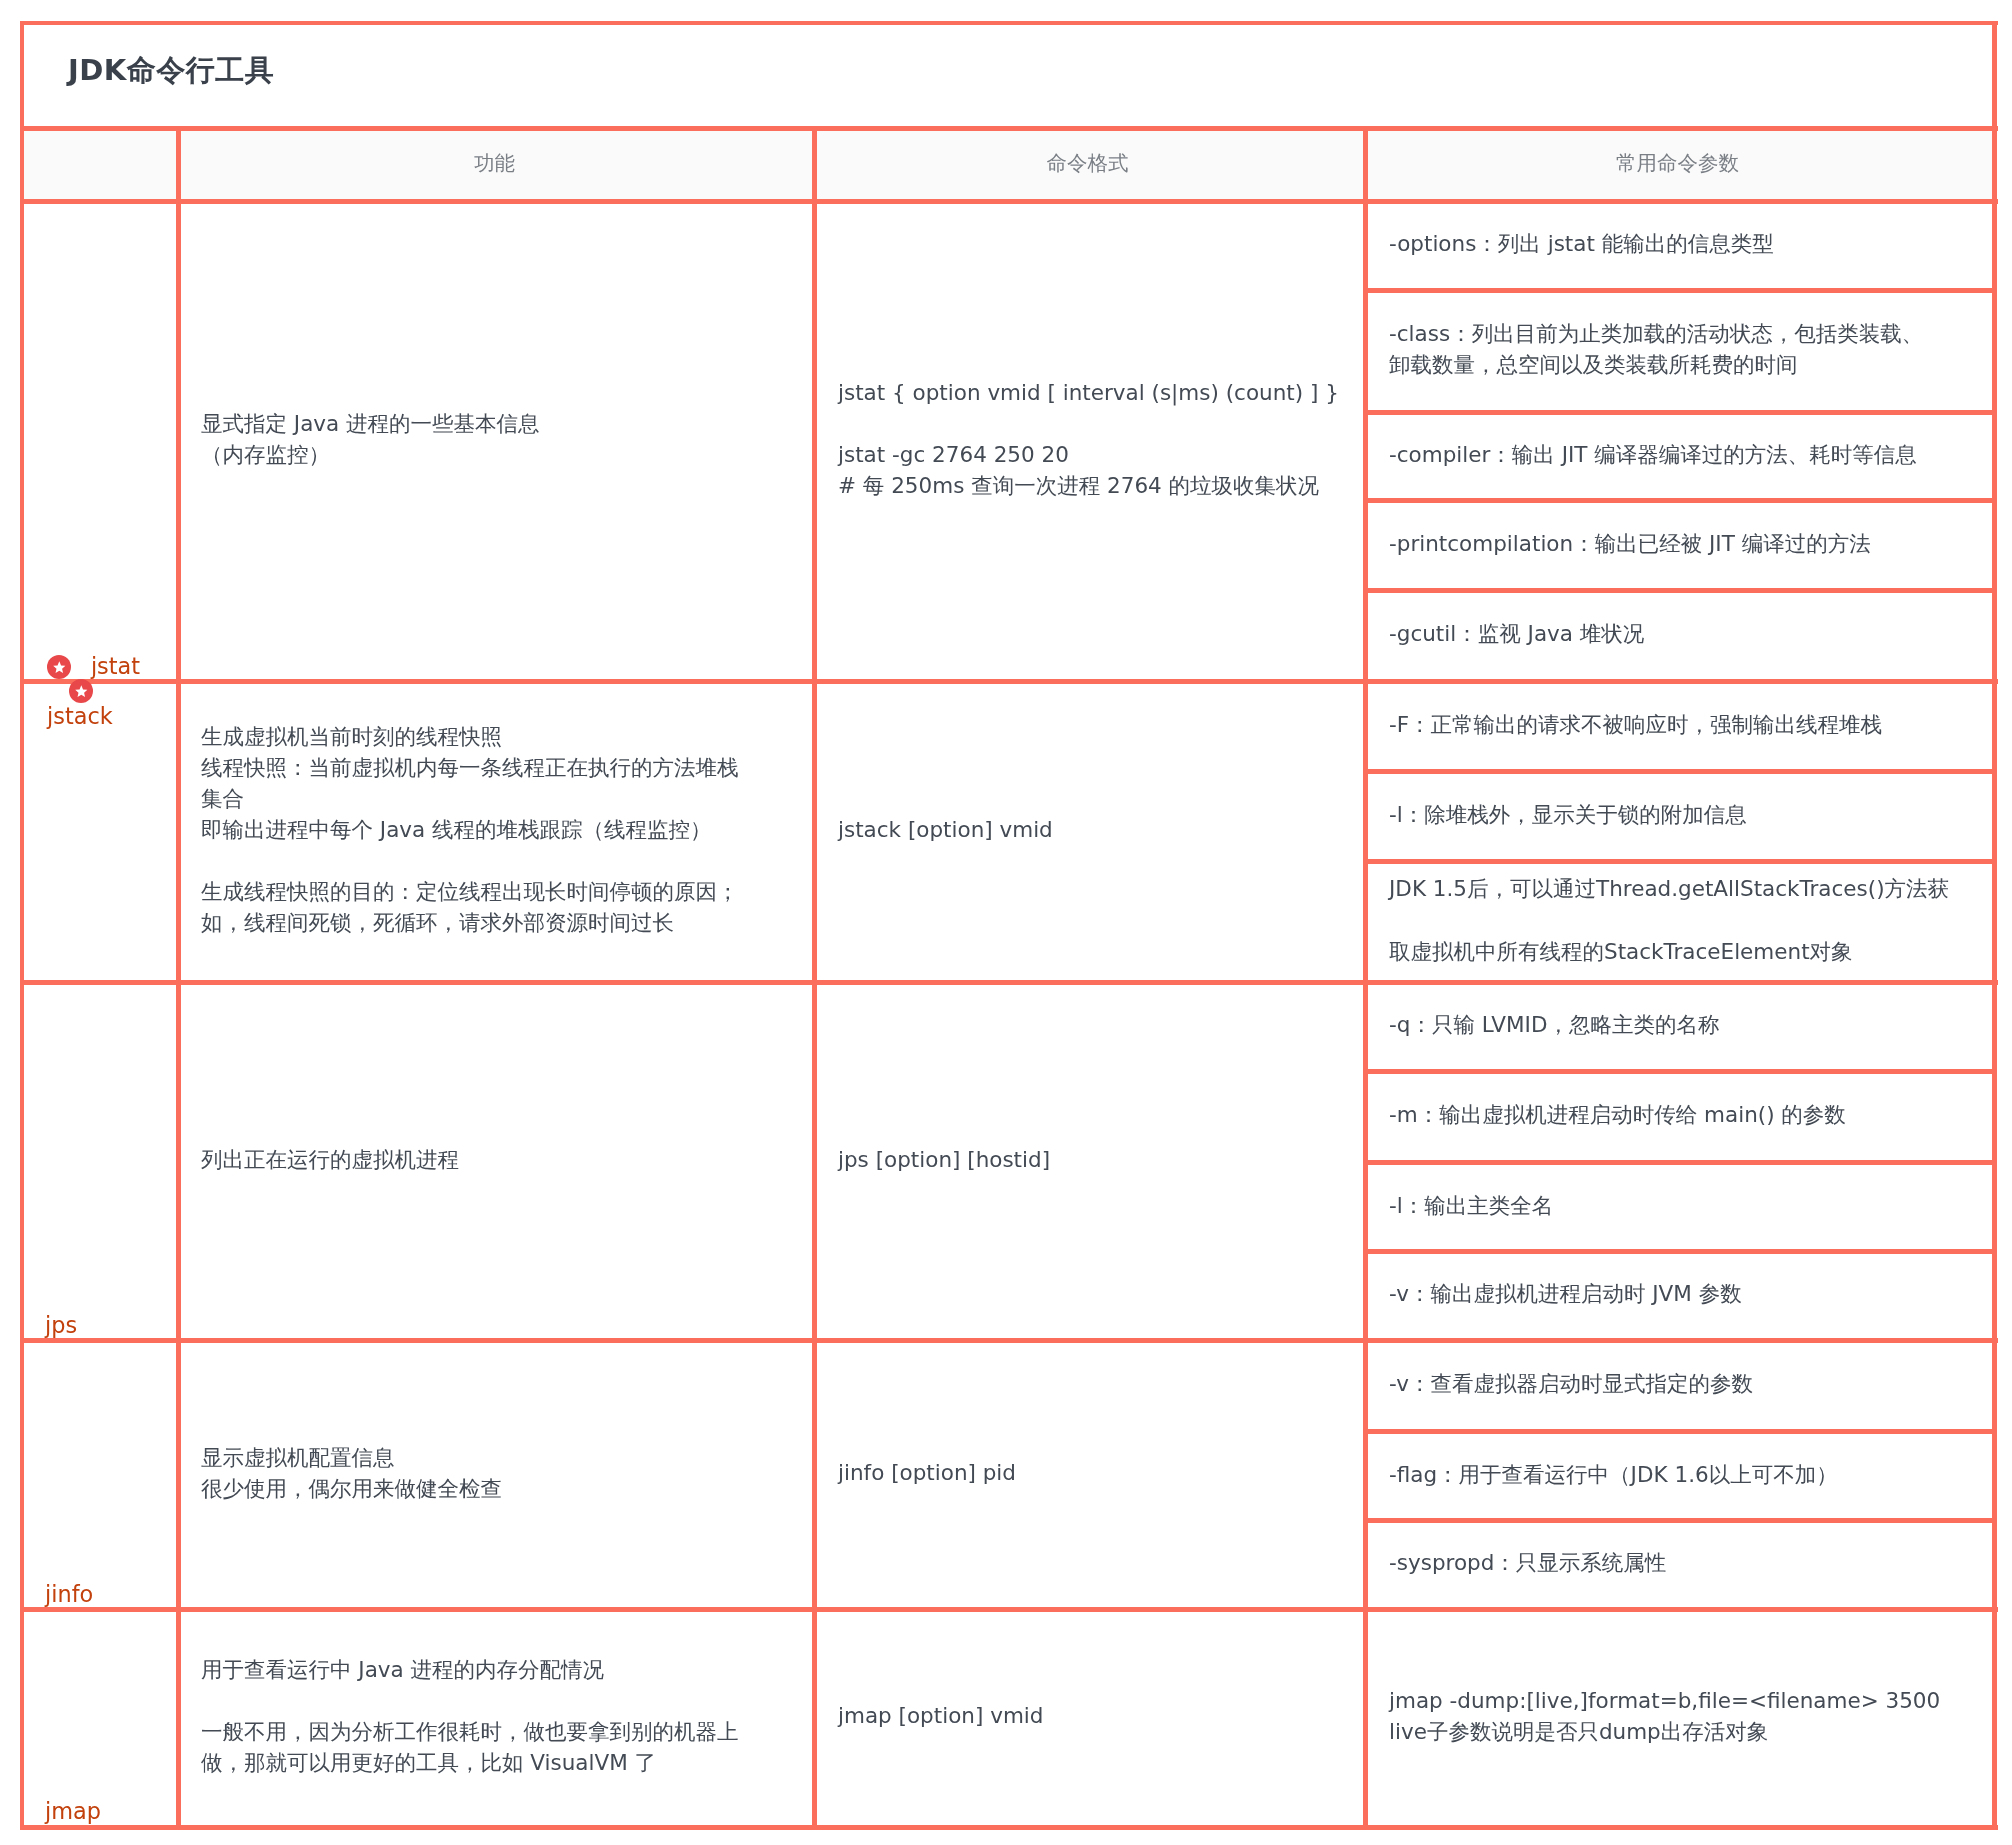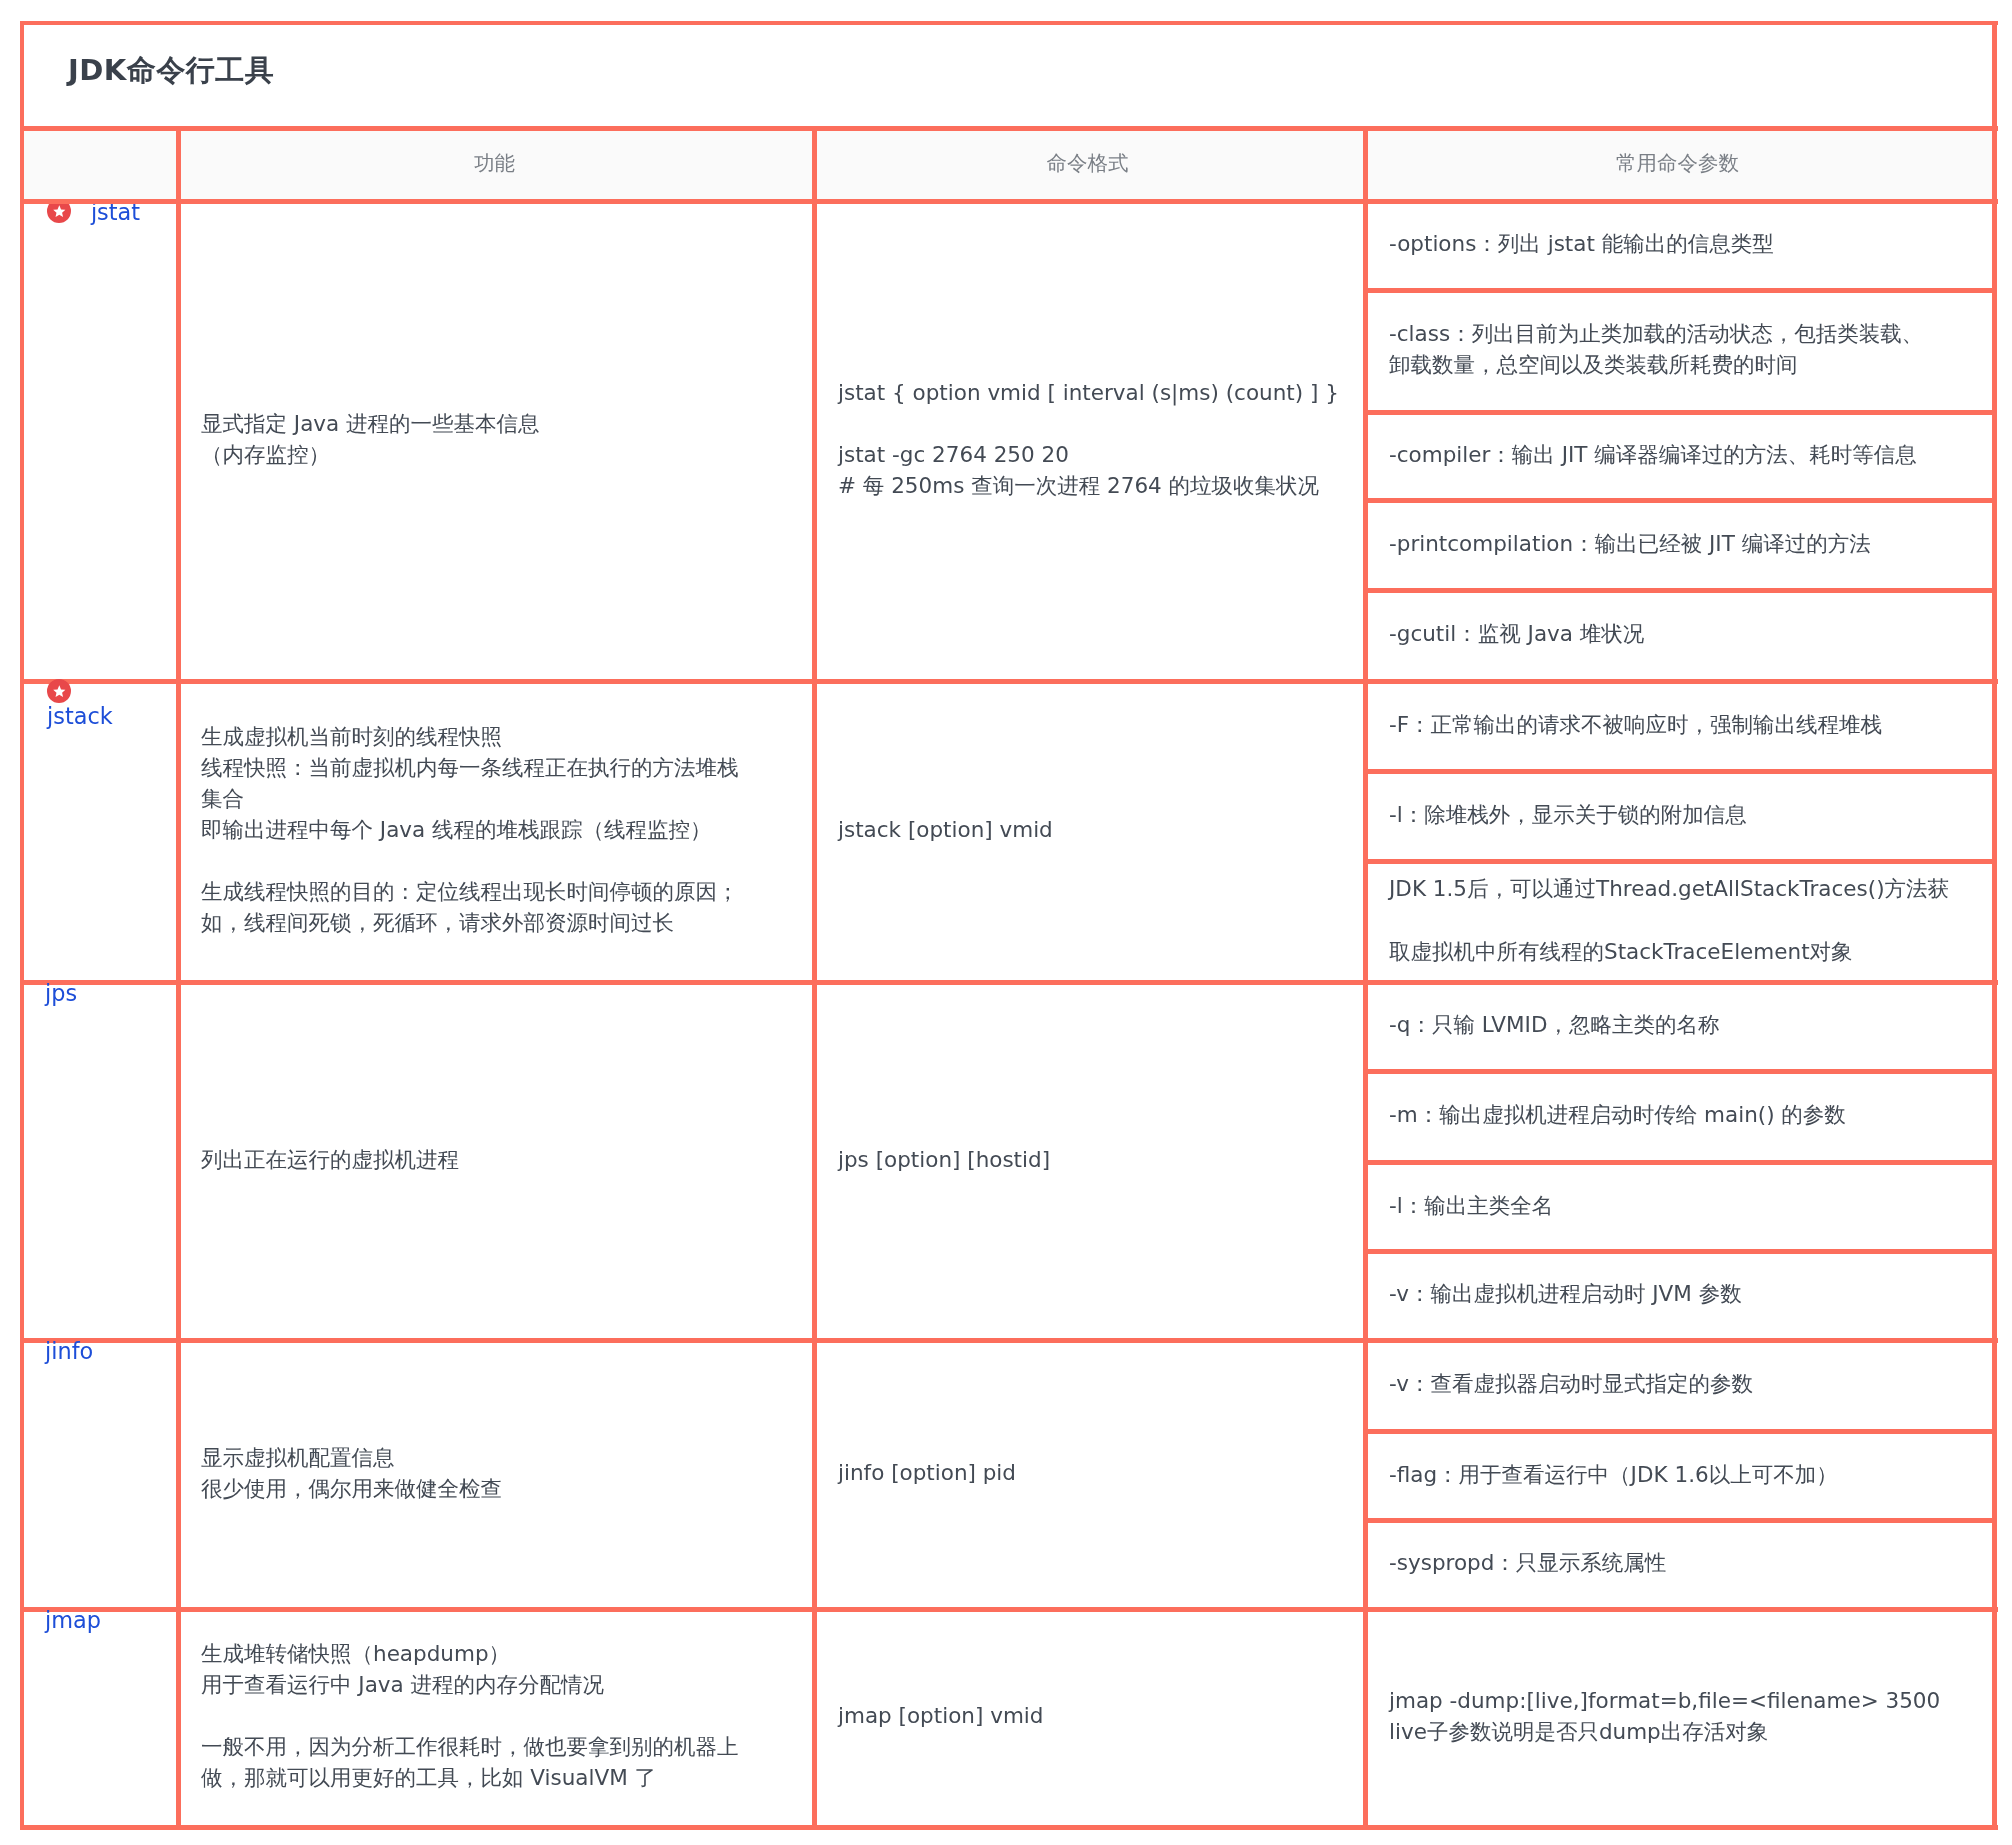--- a/index.html
+++ b/index.html
@@ -6,21 +6,21 @@
   html, body { width: 2013px; height: 1845px; background: #ffffff; overflow: hidden; }
   body { position: relative; font-family: "DejaVu Sans", "Liberation Sans", sans-serif; color: #434a54; }
   .hline, .vline { position: absolute; background: #fc6e5c; }
   .hline { height: 4.9px; }
   .vline { width: 4.9px; }
   .title { position: absolute; left: 68px; top: 51px; font-size: 29px; font-weight: bold; color: #3a414b; letter-spacing: 0.5px; }
   .hdr-bg { position: absolute; background: #fafafa; }
   .hdr { position: absolute; display: flex; align-items: center; justify-content: center; font-size: 20.5px; color: #7a7f86; }
   .cell { position: absolute; display: flex; flex-direction: column; justify-content: center; font-size: 21.5px; line-height: 31px; color: #434a54; white-space: pre-wrap; }
   .cell .line { display: block; min-height: 31px; }
-  .tool { position: absolute; display: flex; align-items: flex-start; font-size: 22.4px; color: #1d4ed8; }
+  .tool { position: absolute; display: flex; align-items: flex-end; font-size: 22.4px; color: #c2410c; }
   .star { width: 24.4px; height: 24.4px; border-radius: 50%; background: #e8484a; display: inline-flex; align-items: center; justify-content: center; margin-right: 19.5px; }
   .star svg { width: 14.6px; height: 14.6px; }
 </style>
 </head>
 <body>
 
 <div id="table">
     <div class="hdr-bg" style="left: 19.5px; top: 126px; width: 1973px; height: 73px;"></div>
     <div class="title">JDK命令行工具</div>
     <div class="hdr" style="left: 176px; width: 637px; top: 126px; height: 73px;">功能</div>
@@ -82,21 +82,21 @@
     <div class="cell" style="left: 838px; width: 512px; top: 1338px; height: 269px;"><span class="line">jinfo [option] pid</span></div>
     <div class="cell" style="left: 1389px; width: 594px; top: 1338px; height: 91px;"><span class="line">-v：查看虚拟器启动时显式指定的参数</span></div>
     <div class="cell" style="left: 1389px; width: 594px; top: 1429px; height: 90px;"><span class="line">-flag：用于查看运行中（JDK 1.6以上可不加）</span></div>
     <div class="hline" style="left: 1363px; width: 634px; top: 1429px;"></div>
     <div class="cell" style="left: 1389px; width: 594px; top: 1518px; height: 89px;"><span class="line">-syspropd：只显示系统属性</span></div>
     <div class="hline" style="left: 1363px; width: 634px; top: 1518px;"></div>
     <div class="hline" style="left: 19.5px; width: 1978px; top: 1607px;"></div>
     <div class="tool" style="left: 45px; top: 1607px; height: 217px;">
       <span>jmap</span>
     </div>
-    <div class="cell" style="left: 201px; width: 598px; top: 1607px; height: 217px;"><span class="line">生成堆转储快照（heapdump）</span><span class="line">用于查看运行中 Java 进程的内存分配情况</span><span class="line"></span><span class="line">一般不用，因为分析工作很耗时，做也要拿到别的机器上</span><span class="line">做，那就可以用更好的工具，比如 VisualVM 了</span></div>
+    <div class="cell" style="left: 201px; width: 598px; top: 1607px; height: 217px;"><span class="line">用于查看运行中 Java 进程的内存分配情况</span><span class="line"></span><span class="line">一般不用，因为分析工作很耗时，做也要拿到别的机器上</span><span class="line">做，那就可以用更好的工具，比如 VisualVM 了</span></div>
     <div class="cell" style="left: 838px; width: 512px; top: 1607px; height: 217px;"><span class="line">jmap [option] vmid</span></div>
     <div class="cell" style="left: 1389px; width: 594px; top: 1607px; height: 217px;"><span class="line">jmap -dump:[live,]format=b,file=&lt;filename&gt; 3500</span><span class="line">live子参数说明是否只dump出存活对象</span></div>
     <div class="hline" style="left: 19.5px; width: 1978px; top: 1825px;"></div>
     <div class="hline" style="left: 19.5px; width: 1978px; top: 20.5px;"></div>
     <div class="hline" style="left: 19.5px; width: 1978px; top: 126px;"></div>
     <div class="hline" style="left: 19.5px; width: 1978px; top: 199px;"></div>
     <div class="vline" style="left: 19.5px; top: 20.5px; height: 1809px;"></div>
     <div class="vline" style="left: 1992px; top: 20.5px; height: 1809px;"></div>
     <div class="vline" style="left: 176px; top: 126px; height: 1704px;"></div>
     <div class="vline" style="left: 812px; top: 126px; height: 1704px;"></div>

